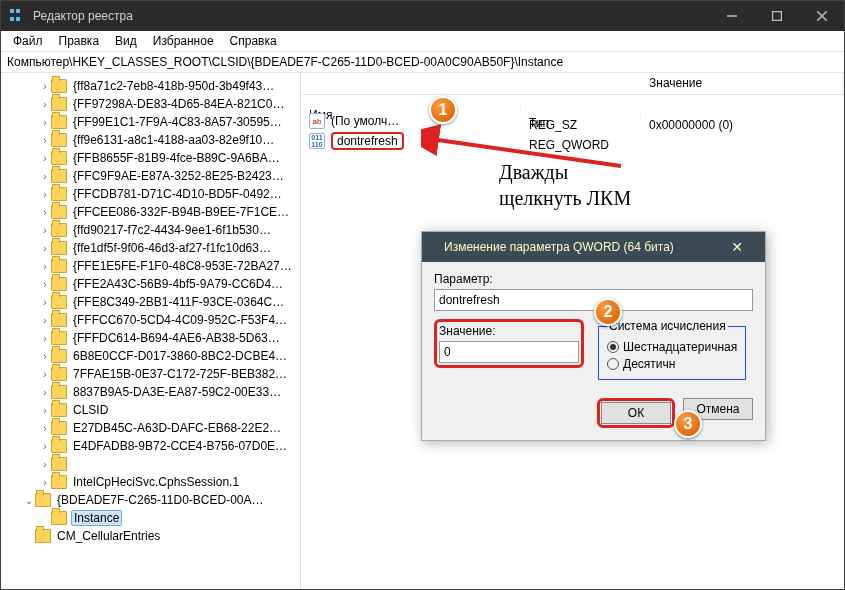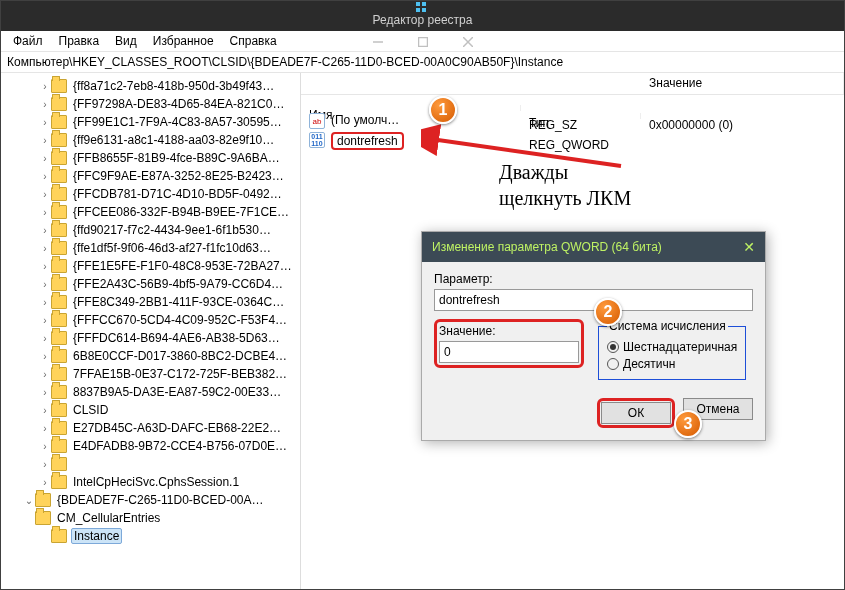--- a/index.html
+++ b/index.html
@@ -1,18 +1,18 @@
 <!DOCTYPE html>
 <html><head>
 <meta charset="utf-8">
 <style>
   * { box-sizing: border-box; margin: 0; padding: 0; }
   body { font-family: "Segoe UI", Tahoma, sans-serif; font-size: 12px; background: #fff; overflow: hidden; }
   .window { width: 845px; height: 590px; border: 1px solid #404040; background: #f0f0f0; position: relative; }
-  .titlebar { height: 30px; background: #2b2b2b; display: flex; align-items: center; color: #d0d0d0; flex-direction: column; }
+  .titlebar { height: 30px; background: #2b2b2b; display: flex; align-items: center; color: #d0d0d0; }
   .titlebar .appicon { width: 16px; height: 16px; margin: 0 8px; display: flex; flex-wrap: wrap; }
   .titlebar .appicon .blk { width: 4px; height: 4px; background: #4ec0f0; margin: 1px; }
   .titlebar .title { flex: 1; font-size: 12px; }
   .winbtns { display: flex; }
   .winbtn { width: 45px; height: 30px; display: flex; align-items: center; justify-content: center; color: #c0c0c0; }
   .winbtn svg { width: 10px; height: 10px; stroke: #c0c0c0; stroke-width: 1.5; fill: none; }
   .menubar { height: 20px; background: #fff; display: flex; align-items: center; padding: 0 4px; font-size: 12px; }
   .menubar span { padding: 0 8px; }
   .addrbar { height: 22px; background: #fff; border-top: 1px solid #e5e5e5; border-bottom: 1px solid #e5e5e5; display: flex; align-items: center; padding: 0 6px; font-size: 12px; }
   .content { display: flex; height: calc(100% - 30px - 20px - 22px); background: #fff; }
@@ -21,28 +21,28 @@
   .tree .row .twisty { width: 12px; display: inline-flex; justify-content: center; color: #6a6a6a; font-size: 10px; }
   .tree .row .folder { width: 16px; height: 14px; background: #ffd35a; border: 1px solid #c9a432; border-radius: 1px; margin-right: 4px; position: relative; }
   .tree .row .folder::before { content: ""; position: absolute; top: -4px; left: 0; width: 6px; height: 4px; background: #ffd35a; border: 1px solid #c9a432; border-bottom: none; border-radius: 1px 1px 0 0; }
   .tree .row.sel .label { background: #cce4f7; border: 1px solid #7da9d9; border-radius: 2px; padding: 0 2px; }
   .tree .row .label { padding: 0 2px; }
   .list { flex: 1; position: relative; }
   .listhdr { display: flex; height: 22px; border-bottom: 1px solid #e6e6e6; font-size: 12px; }
   .listhdr .col { padding: 3px 8px; border-right: 1px solid #eee; }
   .listbody .lrow { display: flex; height: 20px; align-items: center; font-size: 12px; }
   .listbody .lrow .cell { padding: 0 8px; overflow: hidden; white-space: nowrap; }
-  .listbody .lrow .cell.name { display: flex; }
+  .listbody .lrow .cell.name { display: flex; align-items: center; }
   .ic-str { width: 16px; height: 16px; background: #fff; border: 1px solid #8fb3d9; border-radius: 2px; margin-right: 6px; display: inline-flex; align-items: center; justify-content: center; font-size: 8px; color: #c00; }
   .ic-num { width: 16px; height: 16px; background: #fff; border: 1px solid #8fb3d9; border-radius: 2px; margin-right: 6px; display: inline-flex; align-items: center; justify-content: center; font-size: 7px; color: #2067c7; font-weight: bold; }
   .valname.sel { border: 2px solid #d22; border-radius: 4px; padding: 0 4px; }
 
   
   .dialog { position: absolute; left: 420px; top: 230px; width: 345px; background: #f0f0f0; border: 1px solid #aaa; box-shadow: 2px 2px 12px rgba(0,0,0,0.3); }
-  .dialog .dtitle { height: 30px; background: #3c4a55; color: #bef264; display: flex; align-items: center; padding: 0 10px; font-size: 12px; }
+  .dialog .dtitle { height: 30px; background: #3c4a55; color: #fef9c3; display: flex; align-items: center; padding: 0 22px; font-size: 12px; }
   .dialog .dtitle .close { margin-left: auto; font-size: 14px; }
   .dialog .dbody { padding: 10px 12px 12px 12px; font-size: 12px; }
   .dialog .field-label { margin-bottom: 3px; }
   .dialog input[type=text] { width: 100%; height: 22px; border: 1px solid #999; padding: 0 4px; font-size: 12px; background: #fff; }
   .dialog .paramrow { margin-bottom: 8px; }
   .dialog .valrow { display: flex; gap: 14px; }
   .dialog .valrow .left { flex: 0 0 150px; }
   .dialog .valrow .right fieldset { border: 1px solid #1d4ed8; padding: 4px 8px 8px 8px; }
   .dialog .valrow .right legend { font-size: 12px; padding: 0 2px; }
   .dialog .radio { display: flex; align-items: center; gap: 4px; margin-top: 3px; }
@@ -223,29 +223,29 @@
         <div class="row" style="padding-left: 38px;">
           <span class="twisty">›</span>
           <span class="folder"></span>
           <span class="label">IntelCpHeciSvc.CphsSession.1</span>
         </div>
         <div class="row" style="padding-left: 22px;">
           <span class="twisty">⌄</span>
           <span class="folder"></span>
           <span class="label">{BDEADE7F-C265-11D0-BCED-00A…</span>
         </div>
+        <div class="row sel" style="padding-left: 38px;">
+          <span class="twisty"> </span>
+          <span class="folder"></span>
+          <span class="label">Instance</span>
+        </div>
         <div class="row" style="padding-left: 22px;">
           <span class="twisty"> </span>
           <span class="folder"></span>
           <span class="label">CM_CellularEntries</span>
-        </div>
-        <div class="row sel" style="padding-left: 38px;">
-          <span class="twisty"> </span>
-          <span class="folder"></span>
-          <span class="label">Instance</span>
         </div>
       </div>
 
     <div class="list">
       <div class="listhdr">
         <div class="col c1">Имя</div>
         <div class="col c2">Тип</div>
         <div class="col c3">Значение</div>
       </div>
       <div class="listbody" id="listbody">

